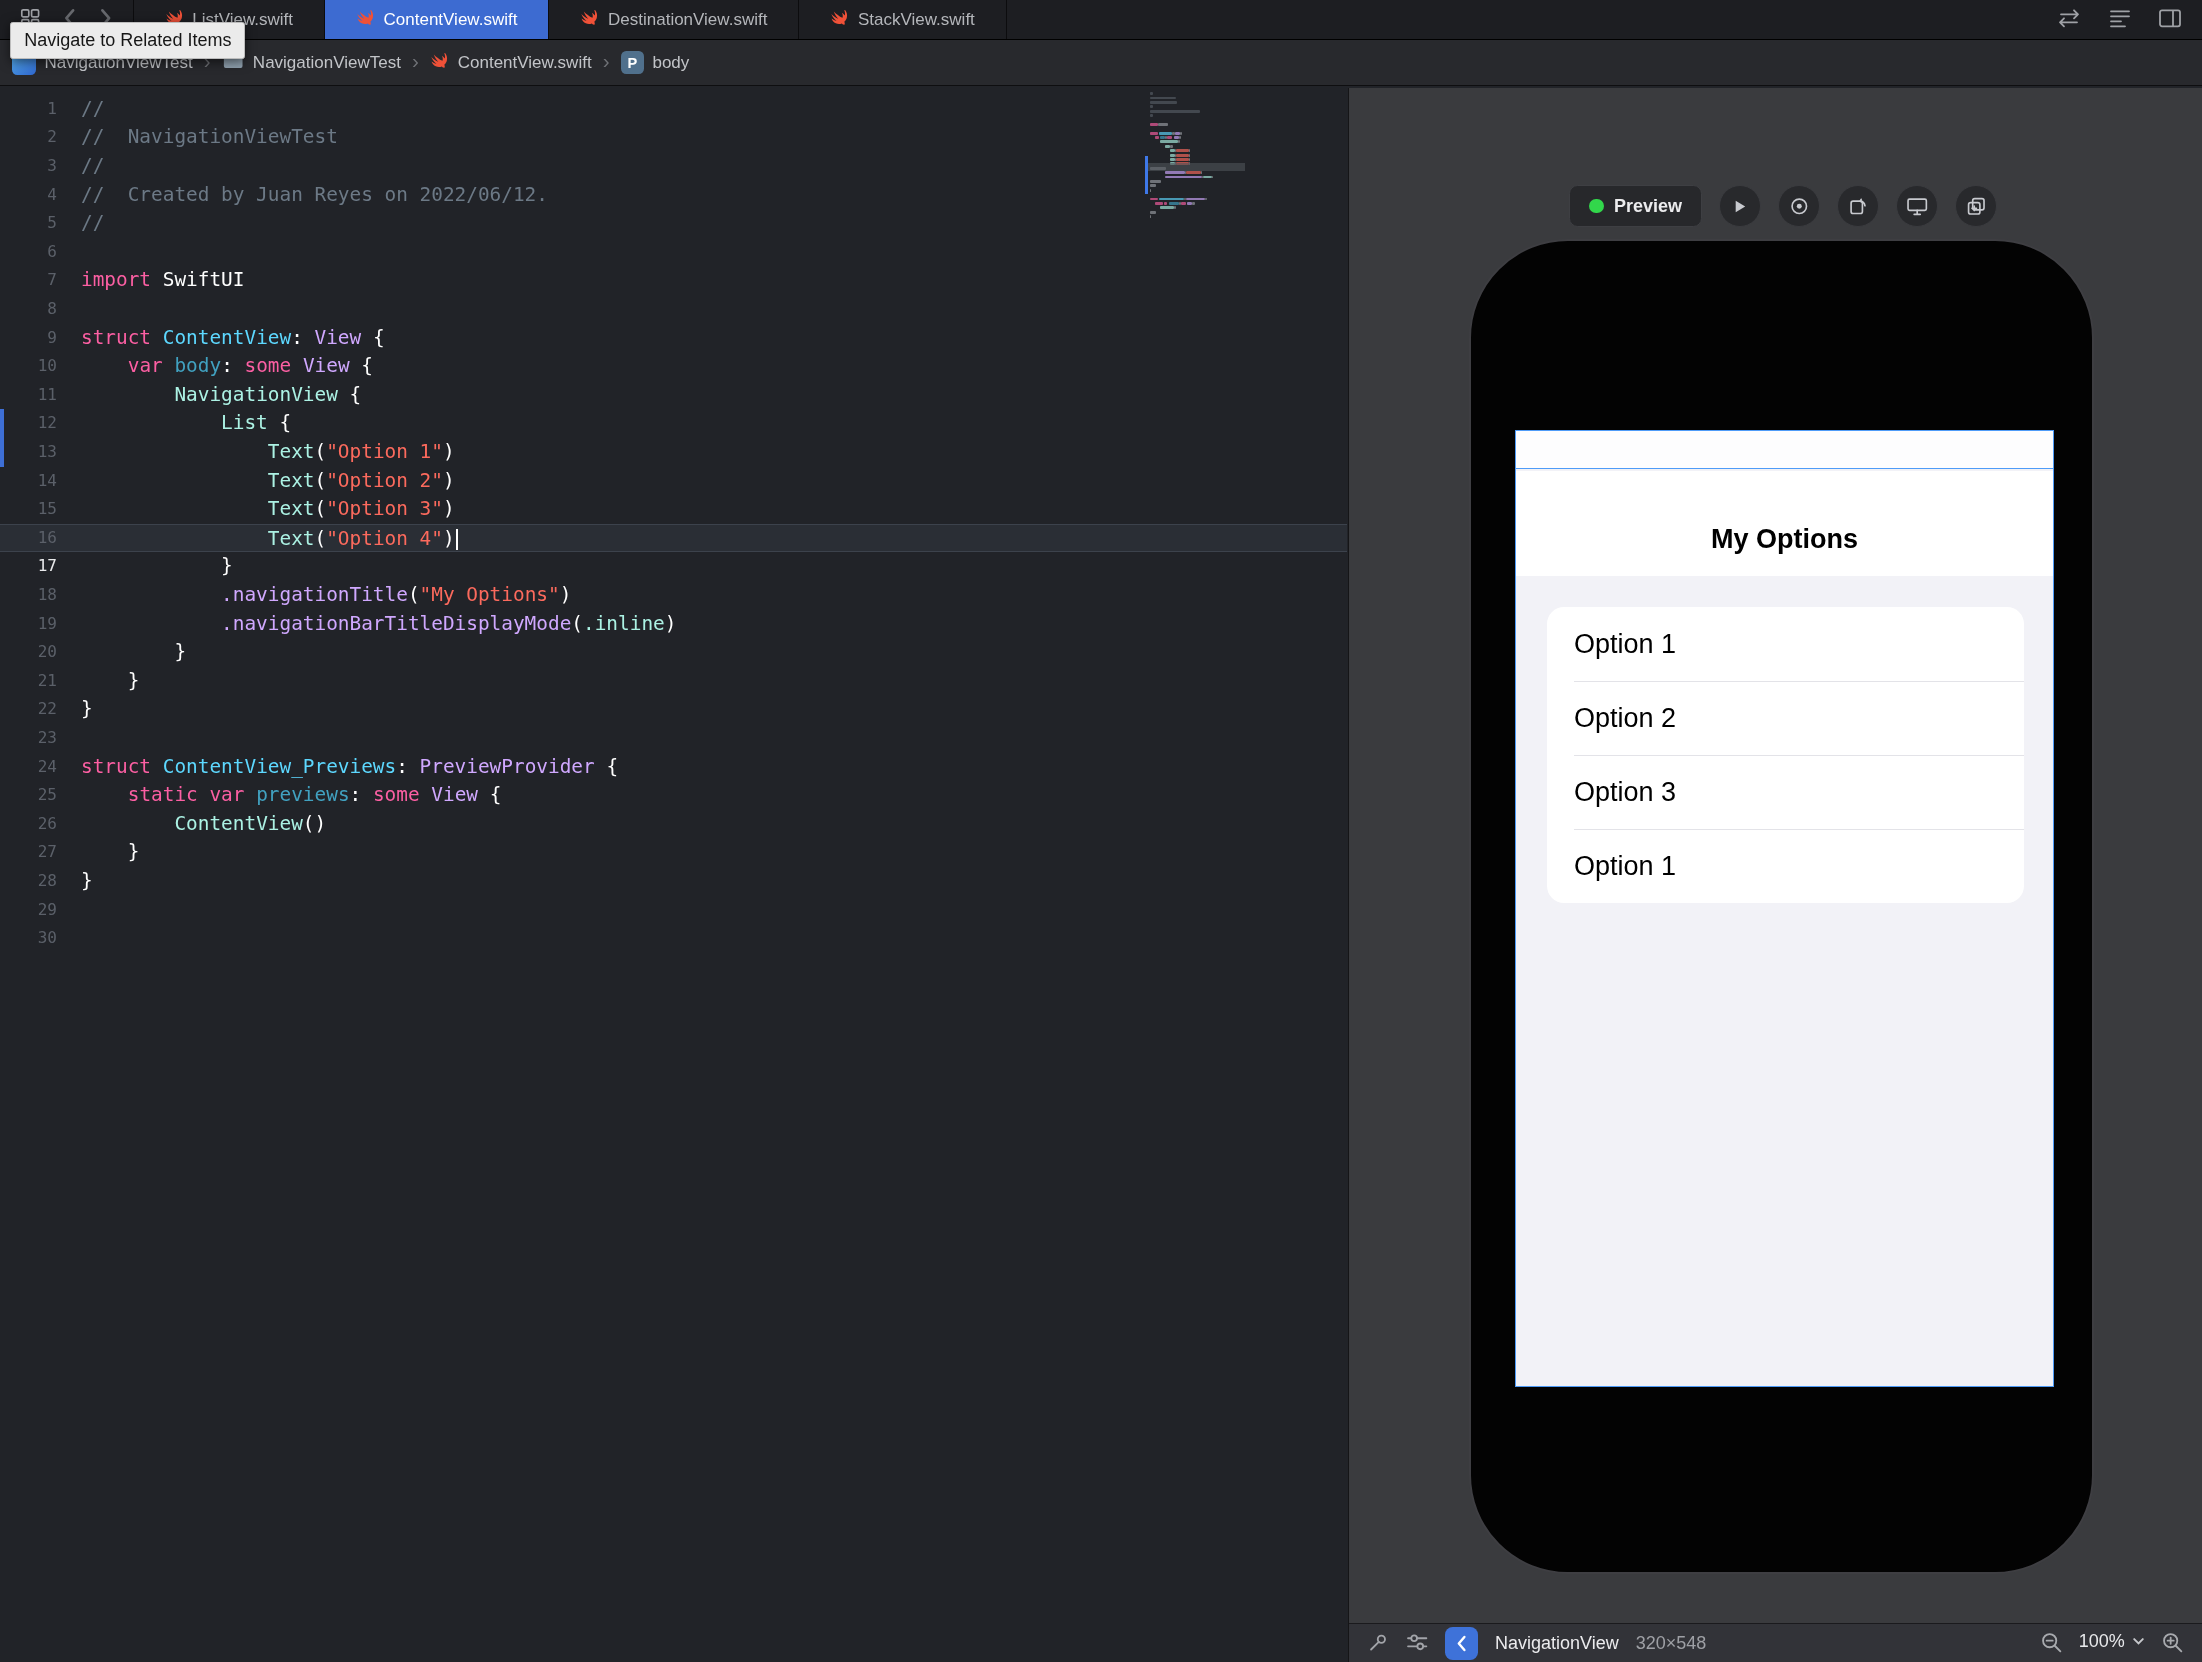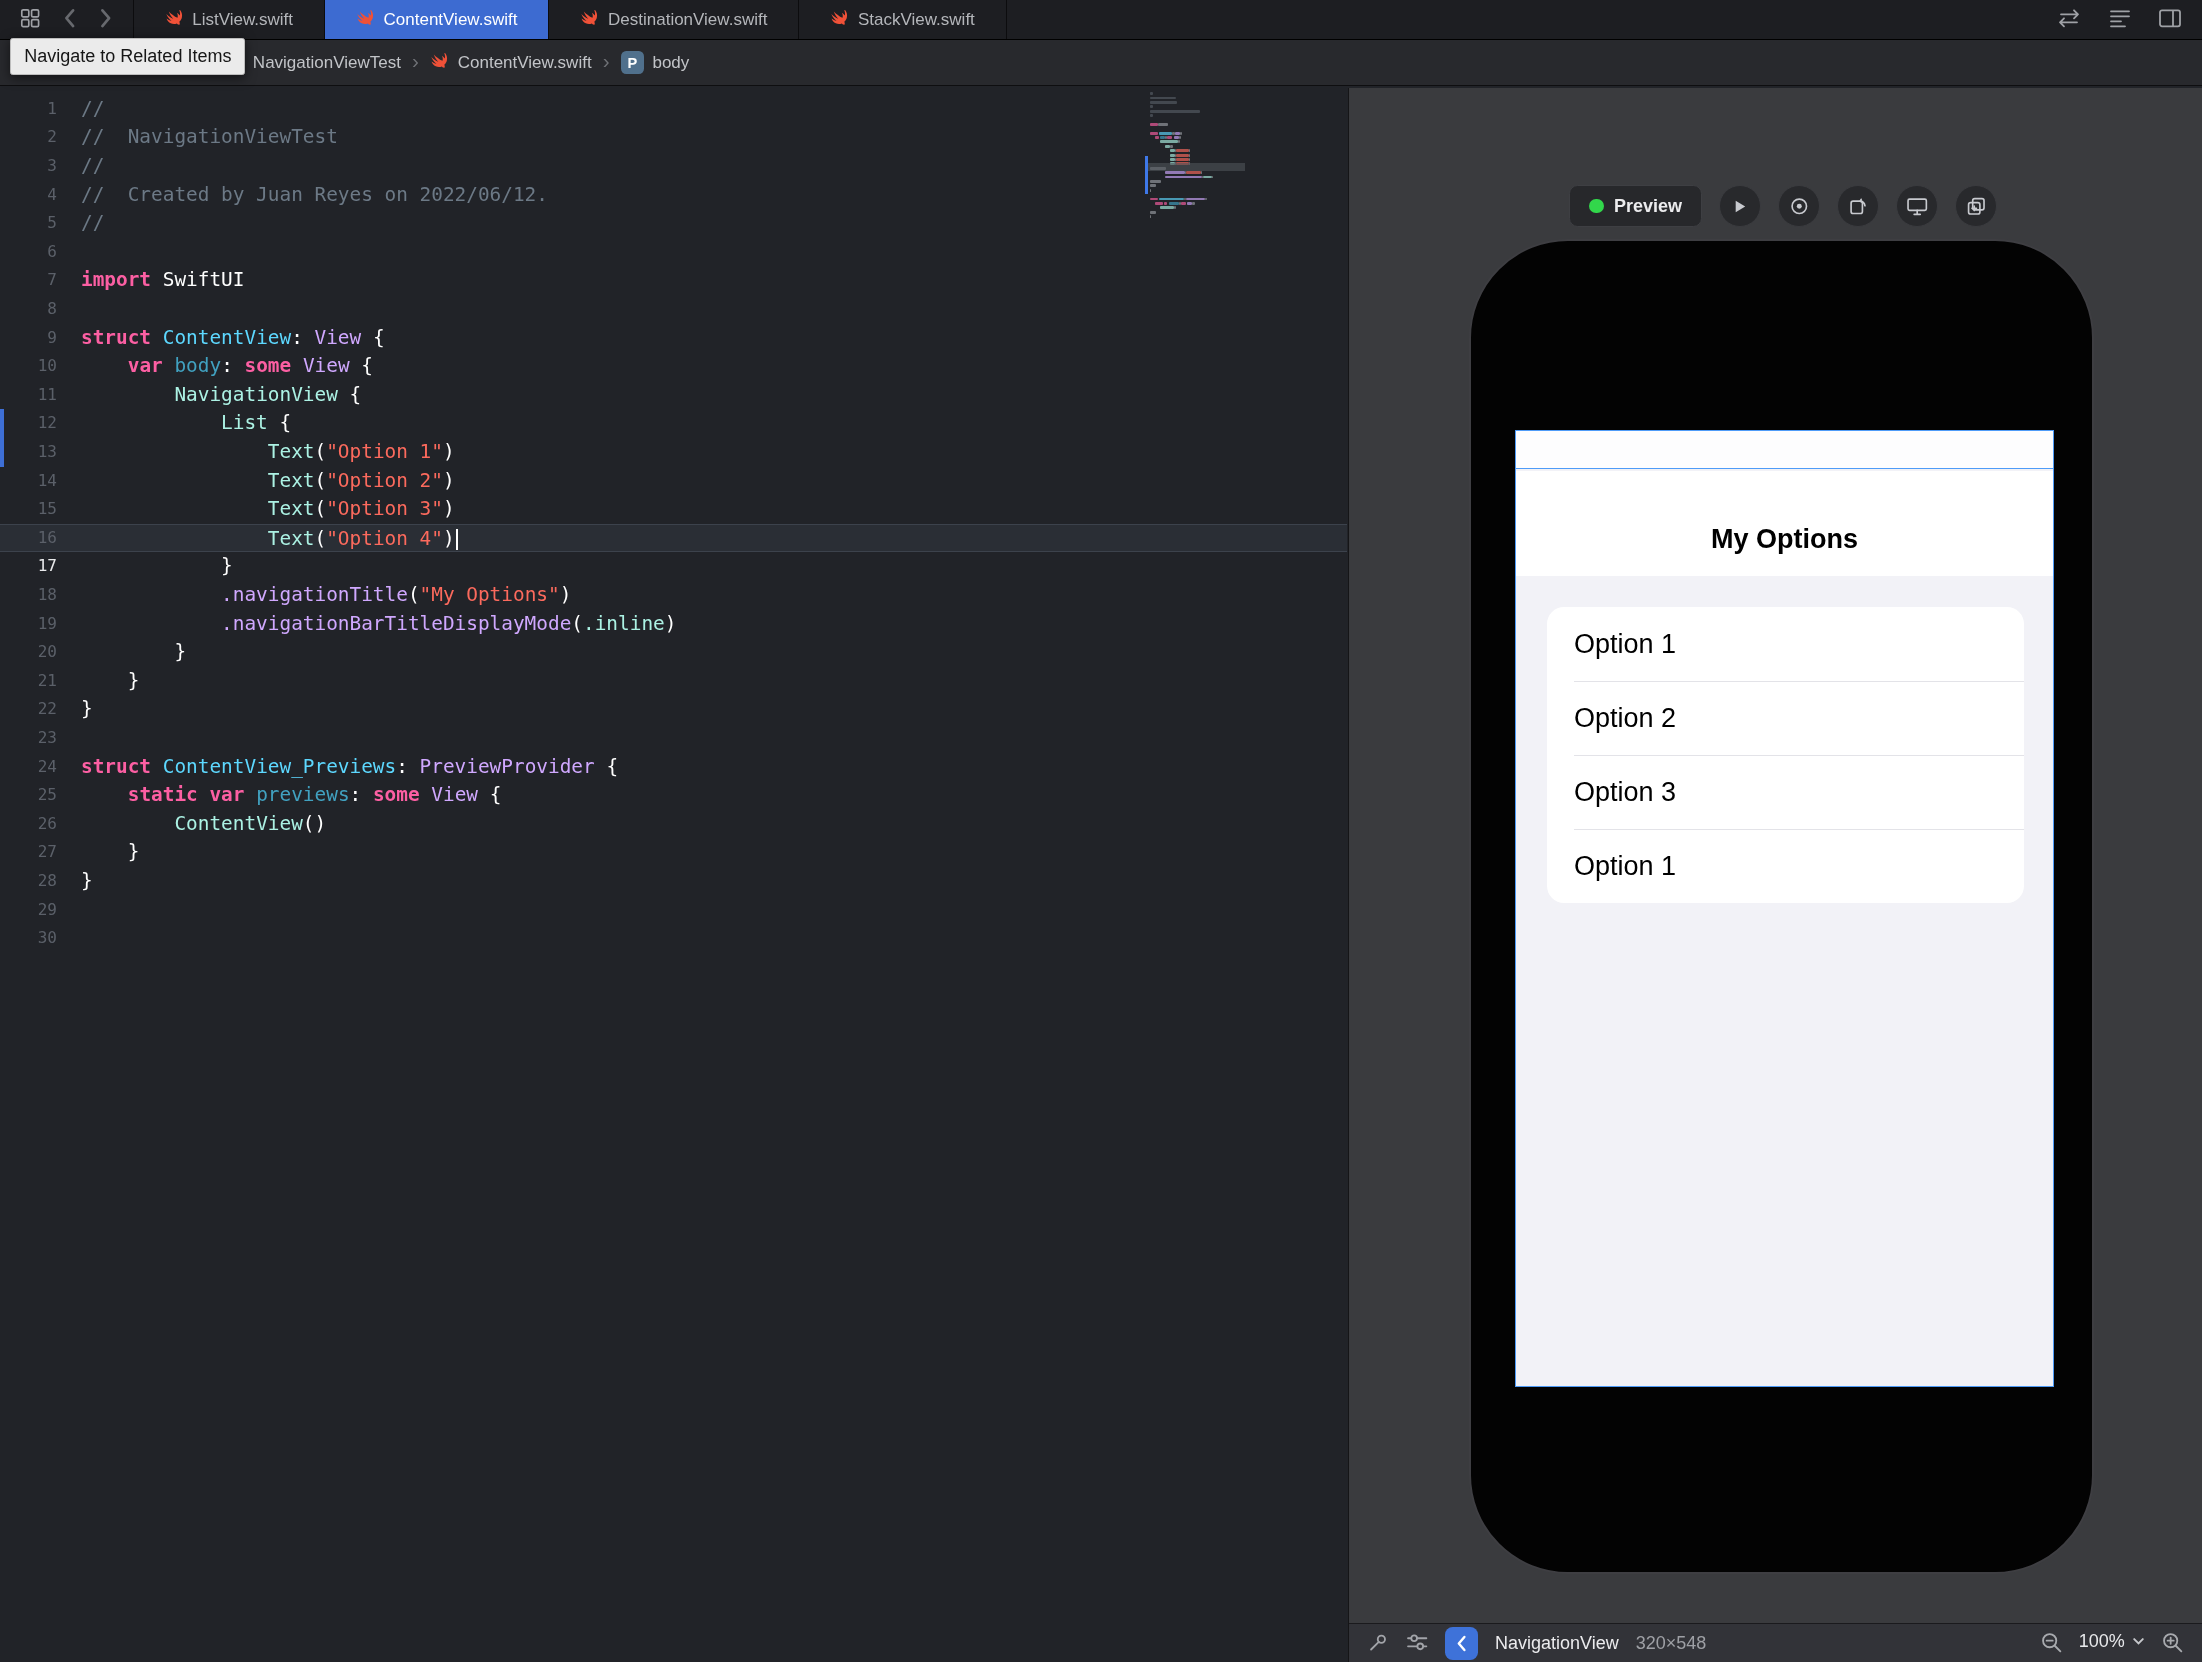--- a/index.html
+++ b/index.html
@@ -26,40 +26,40 @@
   .jump-bar { position:absolute; top:40px; left:0; width:2203px; height:46px;
     background:#28292D; border-bottom:0.9px solid #0e0e10; display:flex; align-items:center;
     gap:11.2px; padding:0 12px; font-size:17px; color:#C2C4C8; z-index:5; }
   .jb-item { display:flex; align-items:center; gap:8.6px; }
   .jb-sep { color:#6f7176; font-size:20.6px; line-height:1; padding-bottom:2.6px; }
   .app-icon { width:24px; height:24px; border-radius:5.2px; background:linear-gradient(145deg,#59B6F0,#2F66CE); }
   .p-badge { width:23px; height:23px; border-radius:5.2px; background:#50708C; color:#fff;
     font-size:14.6px; font-weight:bold; display:flex; align-items:center; justify-content:center; }
 
   
-  .tooltip { position:absolute; top:38px; left:10.3px; z-index:60; background:#EBEBEB; color:#161616;
+  .tooltip { position:absolute; top:22px; left:10.3px; z-index:60; background:#EBEBEB; color:#161616;
     font-size:18px; padding:6.9px 13px; border:0.9px solid #BDBDBD; border-radius:2.6px;
     box-shadow:0 2.6px 10.3px rgba(0,0,0,.55); white-space:nowrap; }
 
   
   .editor { position:absolute; top:88px; left:0; width:1347px; height:1575px; background:#212328; }
   .code-lines { position:absolute; top:6.9px; left:0; right:0; }
   .code-line { height:28.6px; line-height:28.6px; white-space:pre; padding-left:81px;
     font-family:"DejaVu Sans Mono","Liberation Mono",monospace; font-size:19.4px; color:#fff; }
   .code-line.current { background:#2A2E35; border-top:0.9px solid #3C424C; border-bottom:0.9px solid #3C424C; }
   .gutter { position:absolute; top:6.9px; left:0; width:57px; z-index:2; pointer-events:none; }
   .ln { height:28.6px; line-height:28.6px; text-align:right; color:#5B6069; font-size:16px;
     font-family:"DejaVu Sans Mono","Liberation Mono",monospace; }
   .ln.cur { color:#E9EAEC; }
   .cursor { display:inline-block; width:2.2px; height:20.6px; background:#fff; vertical-align:middle; margin-left:0.9px; }
   .change-bar { position:absolute; left:0; top:321px; width:4.3px; height:58px; background:#3E6FD6; }
 
   .tk-plain    { color:#FFFFFF; }
   .tk-comment  { color:#6C7986; }
-  .tk-keyword  { color:#FC5FA3; font-weight:700; }
+  .tk-keyword  { color:#FC5FA3; font-weight:400; }
   .tk-string   { color:#FC6A5D; }
   .tk-typedecl { color:#5DD8FF; }
   .tk-typeref  { color:#ACF2E4; }
   .tk-decl     { color:#41A1C0; }
   .tk-sdktype  { color:#D0A8FF; }
   .tk-swiftui  { color:#ACF2E4; }
   .tk-sdkmethod{ color:#D0A8FF; }
   .tk-enum     { color:#ACF2E4; }
 
   

